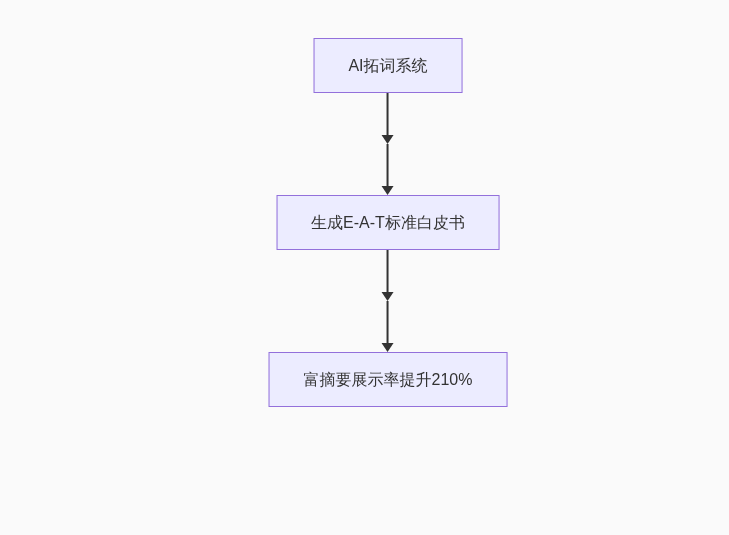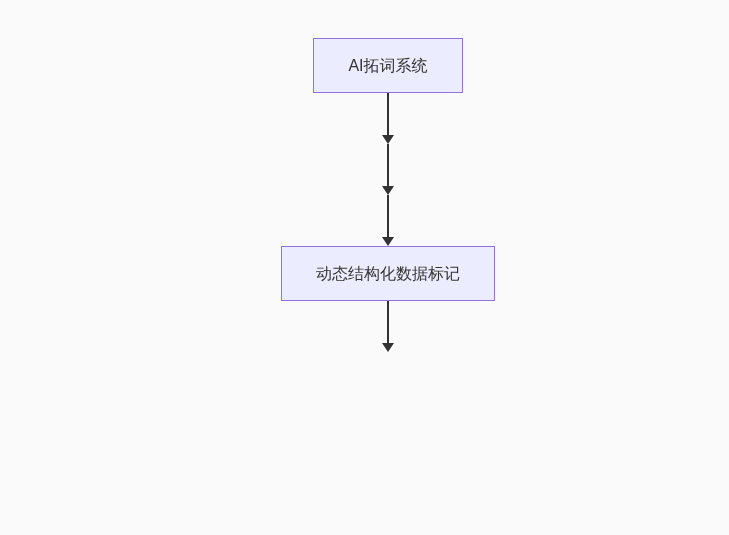--- a/index.html
+++ b/index.html
@@ -80,30 +80,33 @@
       <div class="shaft"></div>
       <div class="head"></div>
     </div>
 
 
     <div class="arrow">
       <div class="shaft"></div>
       <div class="head"></div>
     </div>
 
-
-    <div class="arrow">
-      <div class="shaft"></div>
-      <div class="head"></div>
-    </div>
-
     <div class="node">
-      <span>动态结构化数据标记</span>
+      <span>生成E-A-T标准白皮书</span>
     </div>
 
     <div class="arrow">
       <div class="shaft"></div>
       <div class="head"></div>
     </div>
 
 
+    <div class="arrow">
+      <div class="shaft"></div>
+      <div class="head"></div>
+    </div>
+
+    <div class="node">
+      <span>富摘要展示率提升210%</span>
+    </div>
+
   </div>
 </div>
 
 </body></html>

